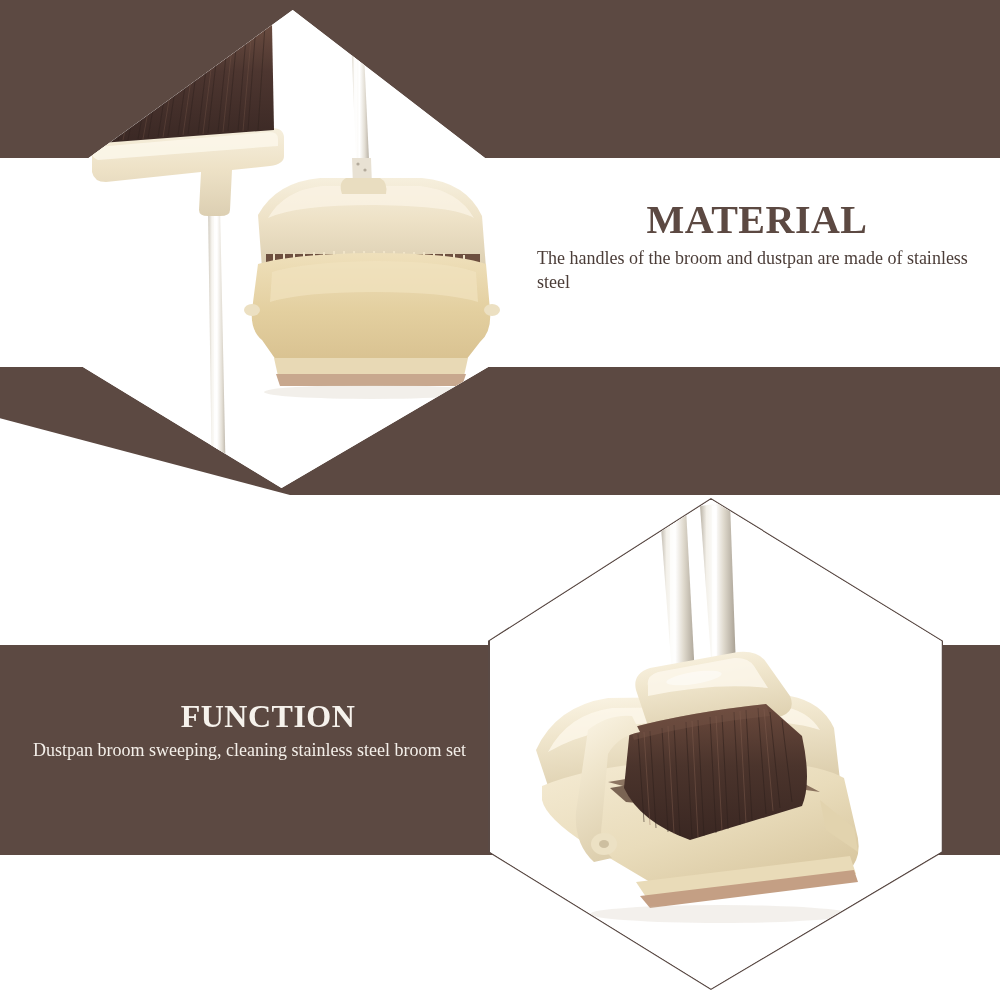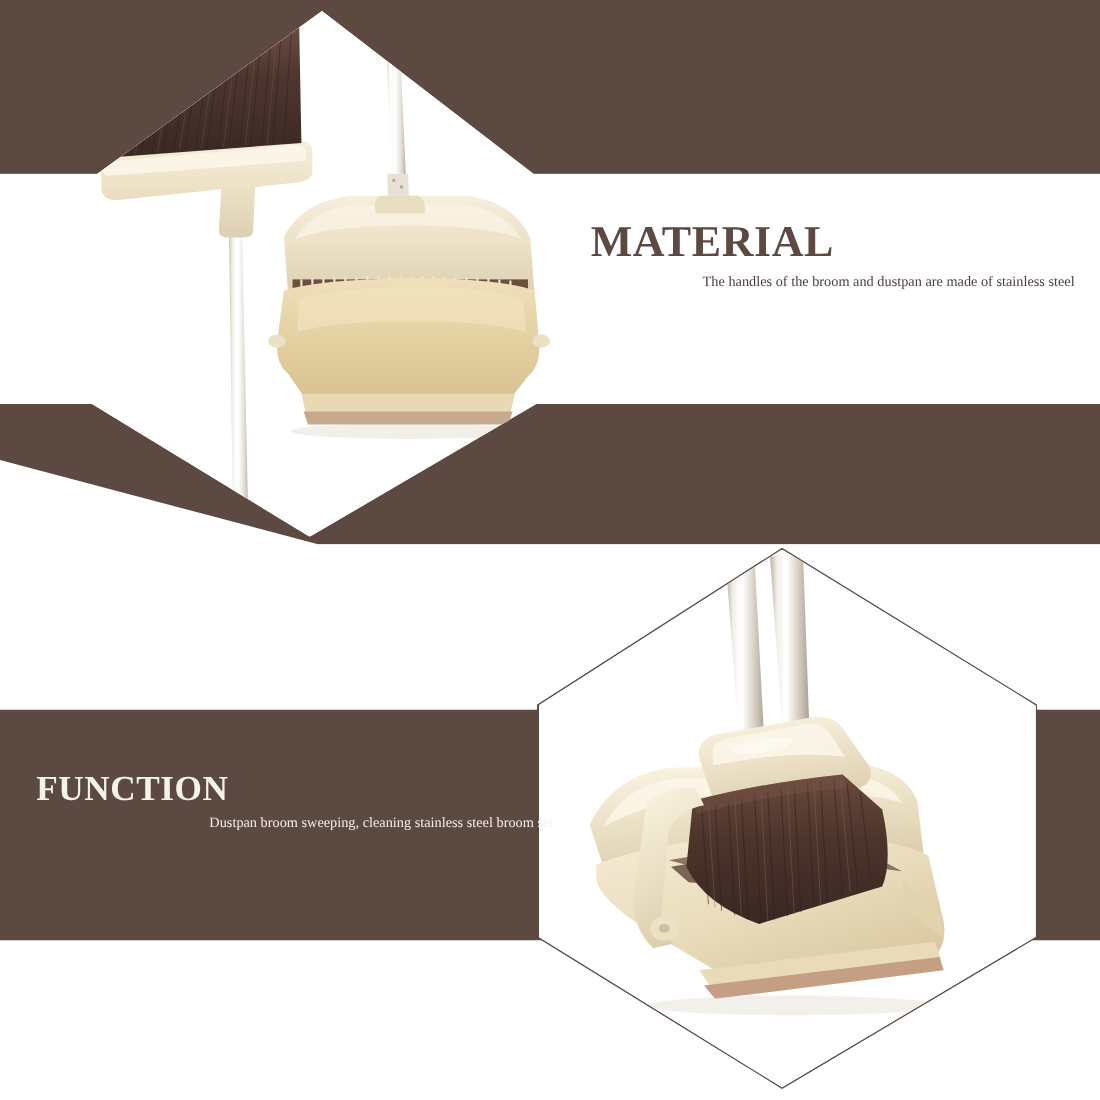--- a/index.html
+++ b/index.html
@@ -81,30 +81,30 @@
   .textblock { position: absolute; }
   #material-block { left: 537px; top: 200px; width: 440px; z-index: 6; }
   #function-block { left: 33px;  top: 700px; width: 470px; z-index: 6; }
 
   .heading {
     font-family: "Liberation Serif", serif;
     font-weight: bold;
     letter-spacing: 0.5px;
     margin: 0 0 6px 0;
     line-height: 1.02;
+    text-align: center;
   }
   #material-block .heading { font-size: 40px; color: #5C4942; }
   #function-block .heading { font-size: 32px; color: #F6F2EC; }
 
   .body-copy {
     font-family: "Liberation Serif", serif;
-    font-size: 13px;
+    font-size: 18px;
     line-height: 1.32;
     margin: 0;
-    text-align: right;
   }
   #material-block .body-copy { color: #4B3D38; }
   #function-block .body-copy { color: #F4EFE9; }
 
   
   .art { position: absolute; display: block; }
 </style>
 </head>
 <body>
 

